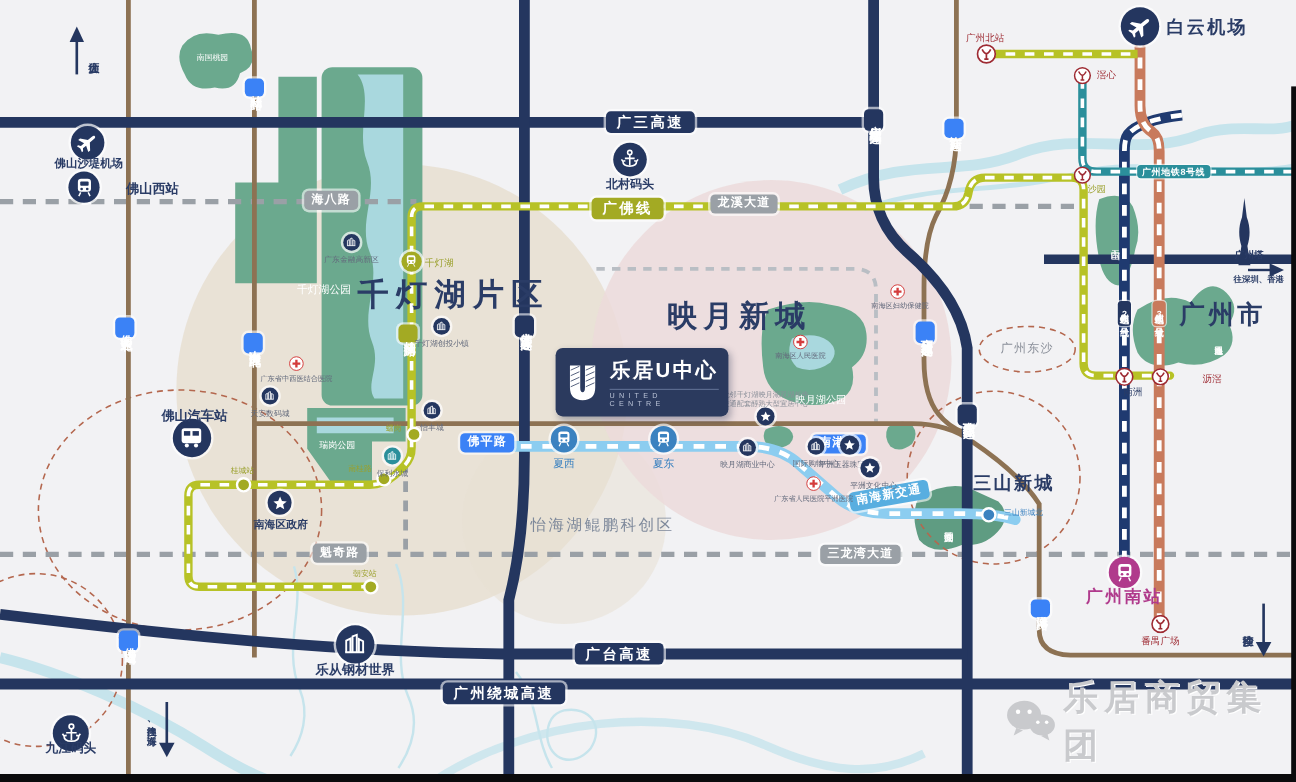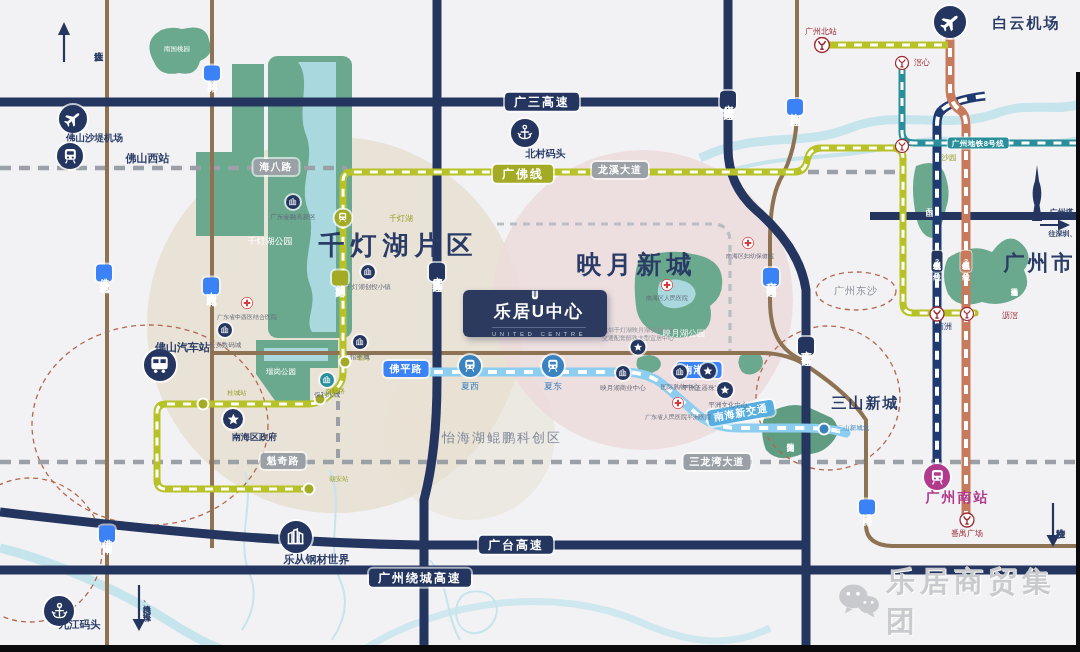--- a/index.html
+++ b/index.html
@@ -1,42 +1,42 @@
 <!DOCTYPE html>
 <html><head>
 <meta charset="utf-8">
 <style>
   html,body{margin:0;padding:0;background:#e9e9ec;font-family:"Liberation Sans",sans-serif;}
   #stage{position:relative;width:1080px;height:652px;background:#f2f2f4;overflow:hidden;}
   #map-svg{position:absolute;left:0;top:0;}
   .lbl{position:absolute;transform:translate(-50%,-50%);white-space:nowrap;color:#2a3c66;line-height:1.15;}
   .lbl.v{writing-mode:vertical-rl;text-orientation:upright;}
-  .b{font-weight:bold;padding-left:41px;}
-  .t-olive{color:#9aa02c;margin-left:35px;} .t-blue{color:#3b82c0;} .t-maroon{color:#9e2b33;}
+  .b{font-weight:bold;}
+  .t-olive{color:#9aa02c;} .t-blue{color:#3b82c0;} .t-maroon{color:#9e2b33;}
   .t-magenta{color:#b03a8c;} .t-gray{color:#646b7d;} .t-ltgray{color:#8a8f99;}
   .t-white{color:#fff;} .t-steel{color:#7e899b;}
   .pill{position:absolute;transform:translate(-50%,-50%);color:#fff;font-weight:bold;
         border-radius:4px;padding:2px 9px;font-size:12px;letter-spacing:2px;white-space:nowrap;
         box-shadow:0 0 0 2px rgba(255,255,255,.6);line-height:1.2;}
   .pill.v{writing-mode:vertical-rl;text-orientation:upright;padding:9px 2px;letter-spacing:1px;}
   .pill.sm{font-size:10px;letter-spacing:1px;padding:2px 6px;}
   .pill.v.sm{padding:6px 2px;}
   .pill.xs{font-size:7.5px;letter-spacing:.5px;padding:1px 4px;border-radius:3px;box-shadow:0 0 0 1px rgba(255,255,255,.6);}
   .pill.v.xs{padding:4px 1px;}
   .bg-navy{background:#24365f;} .bg-brown{background:#3b82f6;margin-top:16px;} .bg-gray{background:#9aa0a6;}
   .bg-olive{background:#a3aa23;} .bg-teal{background:#2b8f9b;} .bg-orange{background:#c87a5c;}
   .bg-lblue{background:#58aee0;}
   .ic{position:absolute;transform:translate(-50%,-50%);border-radius:50%;display:flex;
       align-items:center;justify-content:center;color:#fff;}
   .ic.ring{box-shadow:0 0 0 2px rgba(255,255,255,.7);}
   .ic.flat{background:none!important;box-shadow:none;}
   .dot{position:absolute;transform:translate(-50%,-50%);border-radius:50%;border:2px solid #fff;}
-  #logo-box{position:absolute;left:463px;top:290px;width:144px;height:47px;background:#2b3a5e;
+  #logo-box{position:absolute;left:463px;top:290px;width:144px;height:57px;background:#2b3a5e;
       border-radius:6px;box-shadow:2px 3px 6px rgba(40,50,80,.35);display:flex;align-items:center;
-      padding:0 8px;box-sizing:border-box;flex-direction:column;}
+      padding:0 8px;box-sizing:border-box;}
   #logo-text{margin-left:8px;display:flex;flex-direction:column;align-items:center;}
   #logo-title{color:#fff;font-size:17px;font-weight:bold;letter-spacing:2px;}
   #logo-sub{color:#b9c2d6;font-size:6px;letter-spacing:3.5px;margin-top:4px;border-top:1px solid #5a6a8e;padding-top:3px;}
   #footer-brand{position:absolute;left:886px;top:602px;transform:translateY(-50%);font-size:29px;
       font-weight:bold;letter-spacing:5px;color:#c9cacd;text-shadow:1px 1px 0 #ffffff;}
   #wechat-icon{position:absolute;left:858px;top:603px;transform:translate(-50%,-50%);color:#c9cacd;}
   .bar{position:absolute;background:#0b0b0d;}
 </style>
 </head>
 <body>

